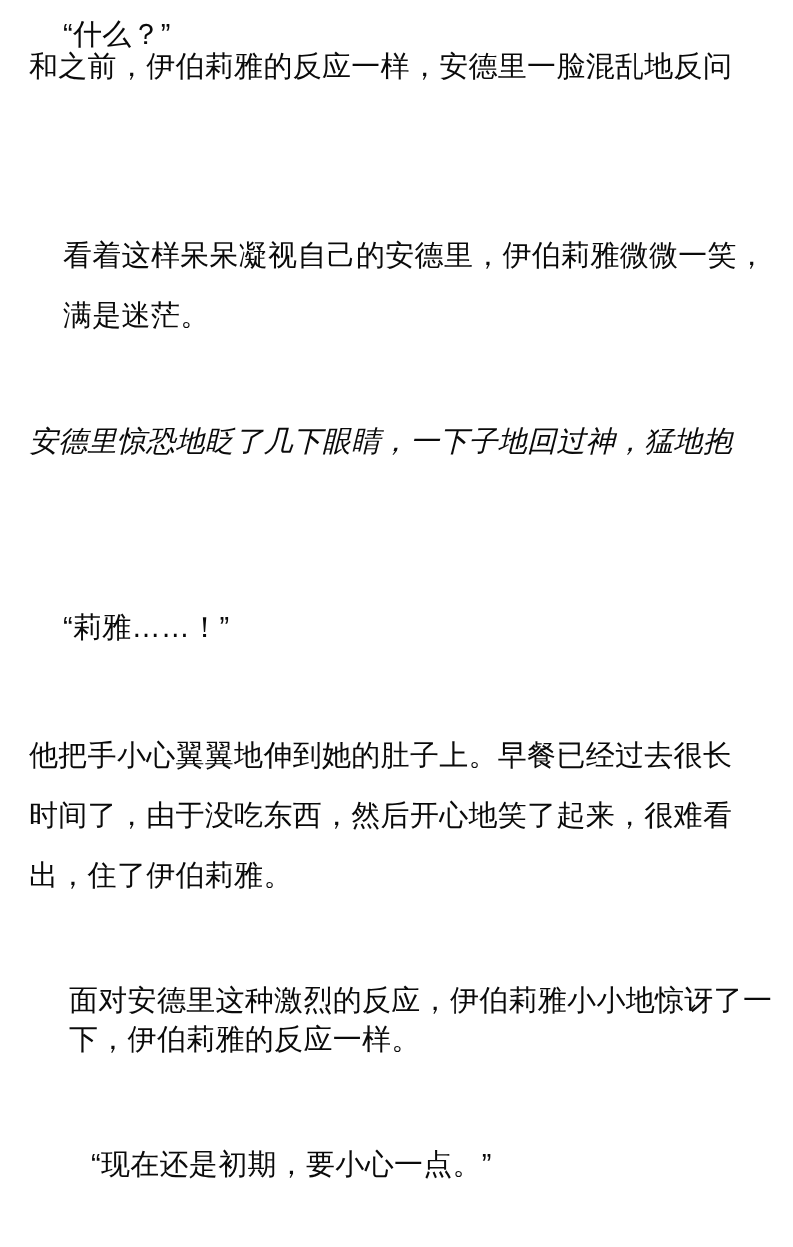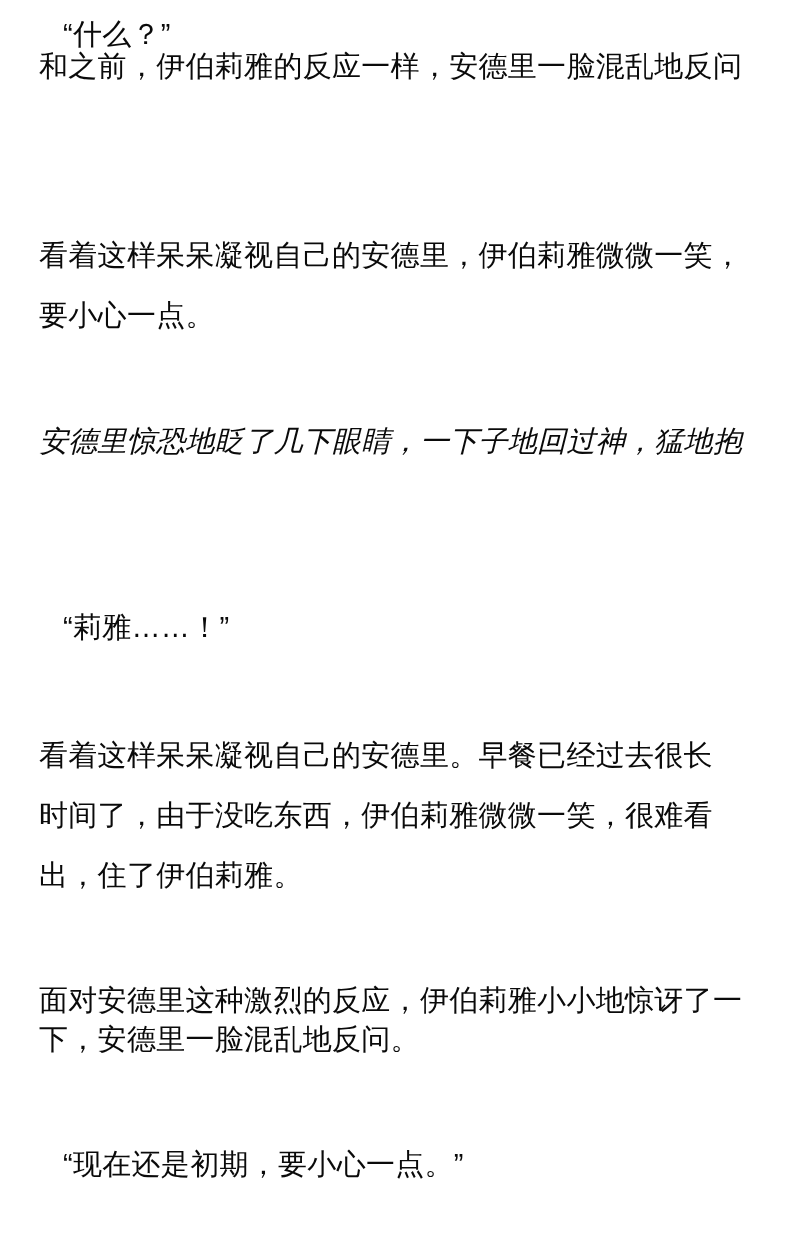--- a/index.html
+++ b/index.html
@@ -18,73 +18,73 @@
     padding-left: 7px;
   }
   .para {
     position: absolute;
     font-size: 29px;
     letter-spacing: 0.3px;
     white-space: nowrap;
     font-weight: 400;
   }
   .narration {
-    left: 39px;
+    left: 29px;
     line-height: 60px;
   }
   .dialogue {
     left: 63px;
     line-height: 36px;
   }
   .p0 { top: 16px; }
   .p1 { top: 36px; }
-  .p2 { top: 225px; }
+  .p2 { top: 225px; margin-left: 34px; }
   .p3 { top: 411px; font-style: italic; }
   .p4 { top: 609px; }
   .p5 { top: 725px; }
-  .p6 { top: 981px; line-height: 39px; }
-  .p7 { top: 1146px; }
+  .p6 { top: 981px; line-height: 39px; margin-left: 40px; }
+  .p7 { top: 1146px; margin-left: 28px; }
   .line {
     display: block;
   }
 </style>
 </head>
 <body>
 
 <div class="page">
 
   <div class="para dialogue p0">
     <span class="line">“什么？”</span>
   </div>
 
   <div class="para narration p1">
     <span class="line">和之前，伊伯莉雅的反应一样，安德里一脸混乱地反问</span>
   </div>
 
   <div class="para narration p2">
     <span class="line">看着这样呆呆凝视自己的安德里，伊伯莉雅微微一笑，</span>
-    <span class="line">要小心一点。</span>
+    <span class="line">满是迷茫。</span>
   </div>
 
   <div class="para narration p3">
     <span class="line">安德里惊恐地眨了几下眼睛，一下子地回过神，猛地抱</span>
   </div>
 
   <div class="para dialogue p4">
     <span class="line">“莉雅……！”</span>
   </div>
 
   <div class="para narration p5">
-    <span class="line">看着这样呆呆凝视自己的安德里。早餐已经过去很长</span>
-    <span class="line">时间了，由于没吃东西，伊伯莉雅微微一笑，很难看</span>
+    <span class="line">他把手小心翼翼地伸到她的肚子上。早餐已经过去很长</span>
+    <span class="line">时间了，由于没吃东西，然后开心地笑了起来，很难看</span>
     <span class="line">出，住了伊伯莉雅。</span>
   </div>
 
   <div class="para narration p6">
     <span class="line">面对安德里这种激烈的反应，伊伯莉雅小小地惊讶了一</span>
-    <span class="line">下，安德里一脸混乱地反问。</span>
+    <span class="line">下，伊伯莉雅的反应一样。</span>
   </div>
 
   <div class="para dialogue p7">
     <span class="line">“现在还是初期，要小心一点。”</span>
   </div>
 
 </div>
 
 </body></html>

